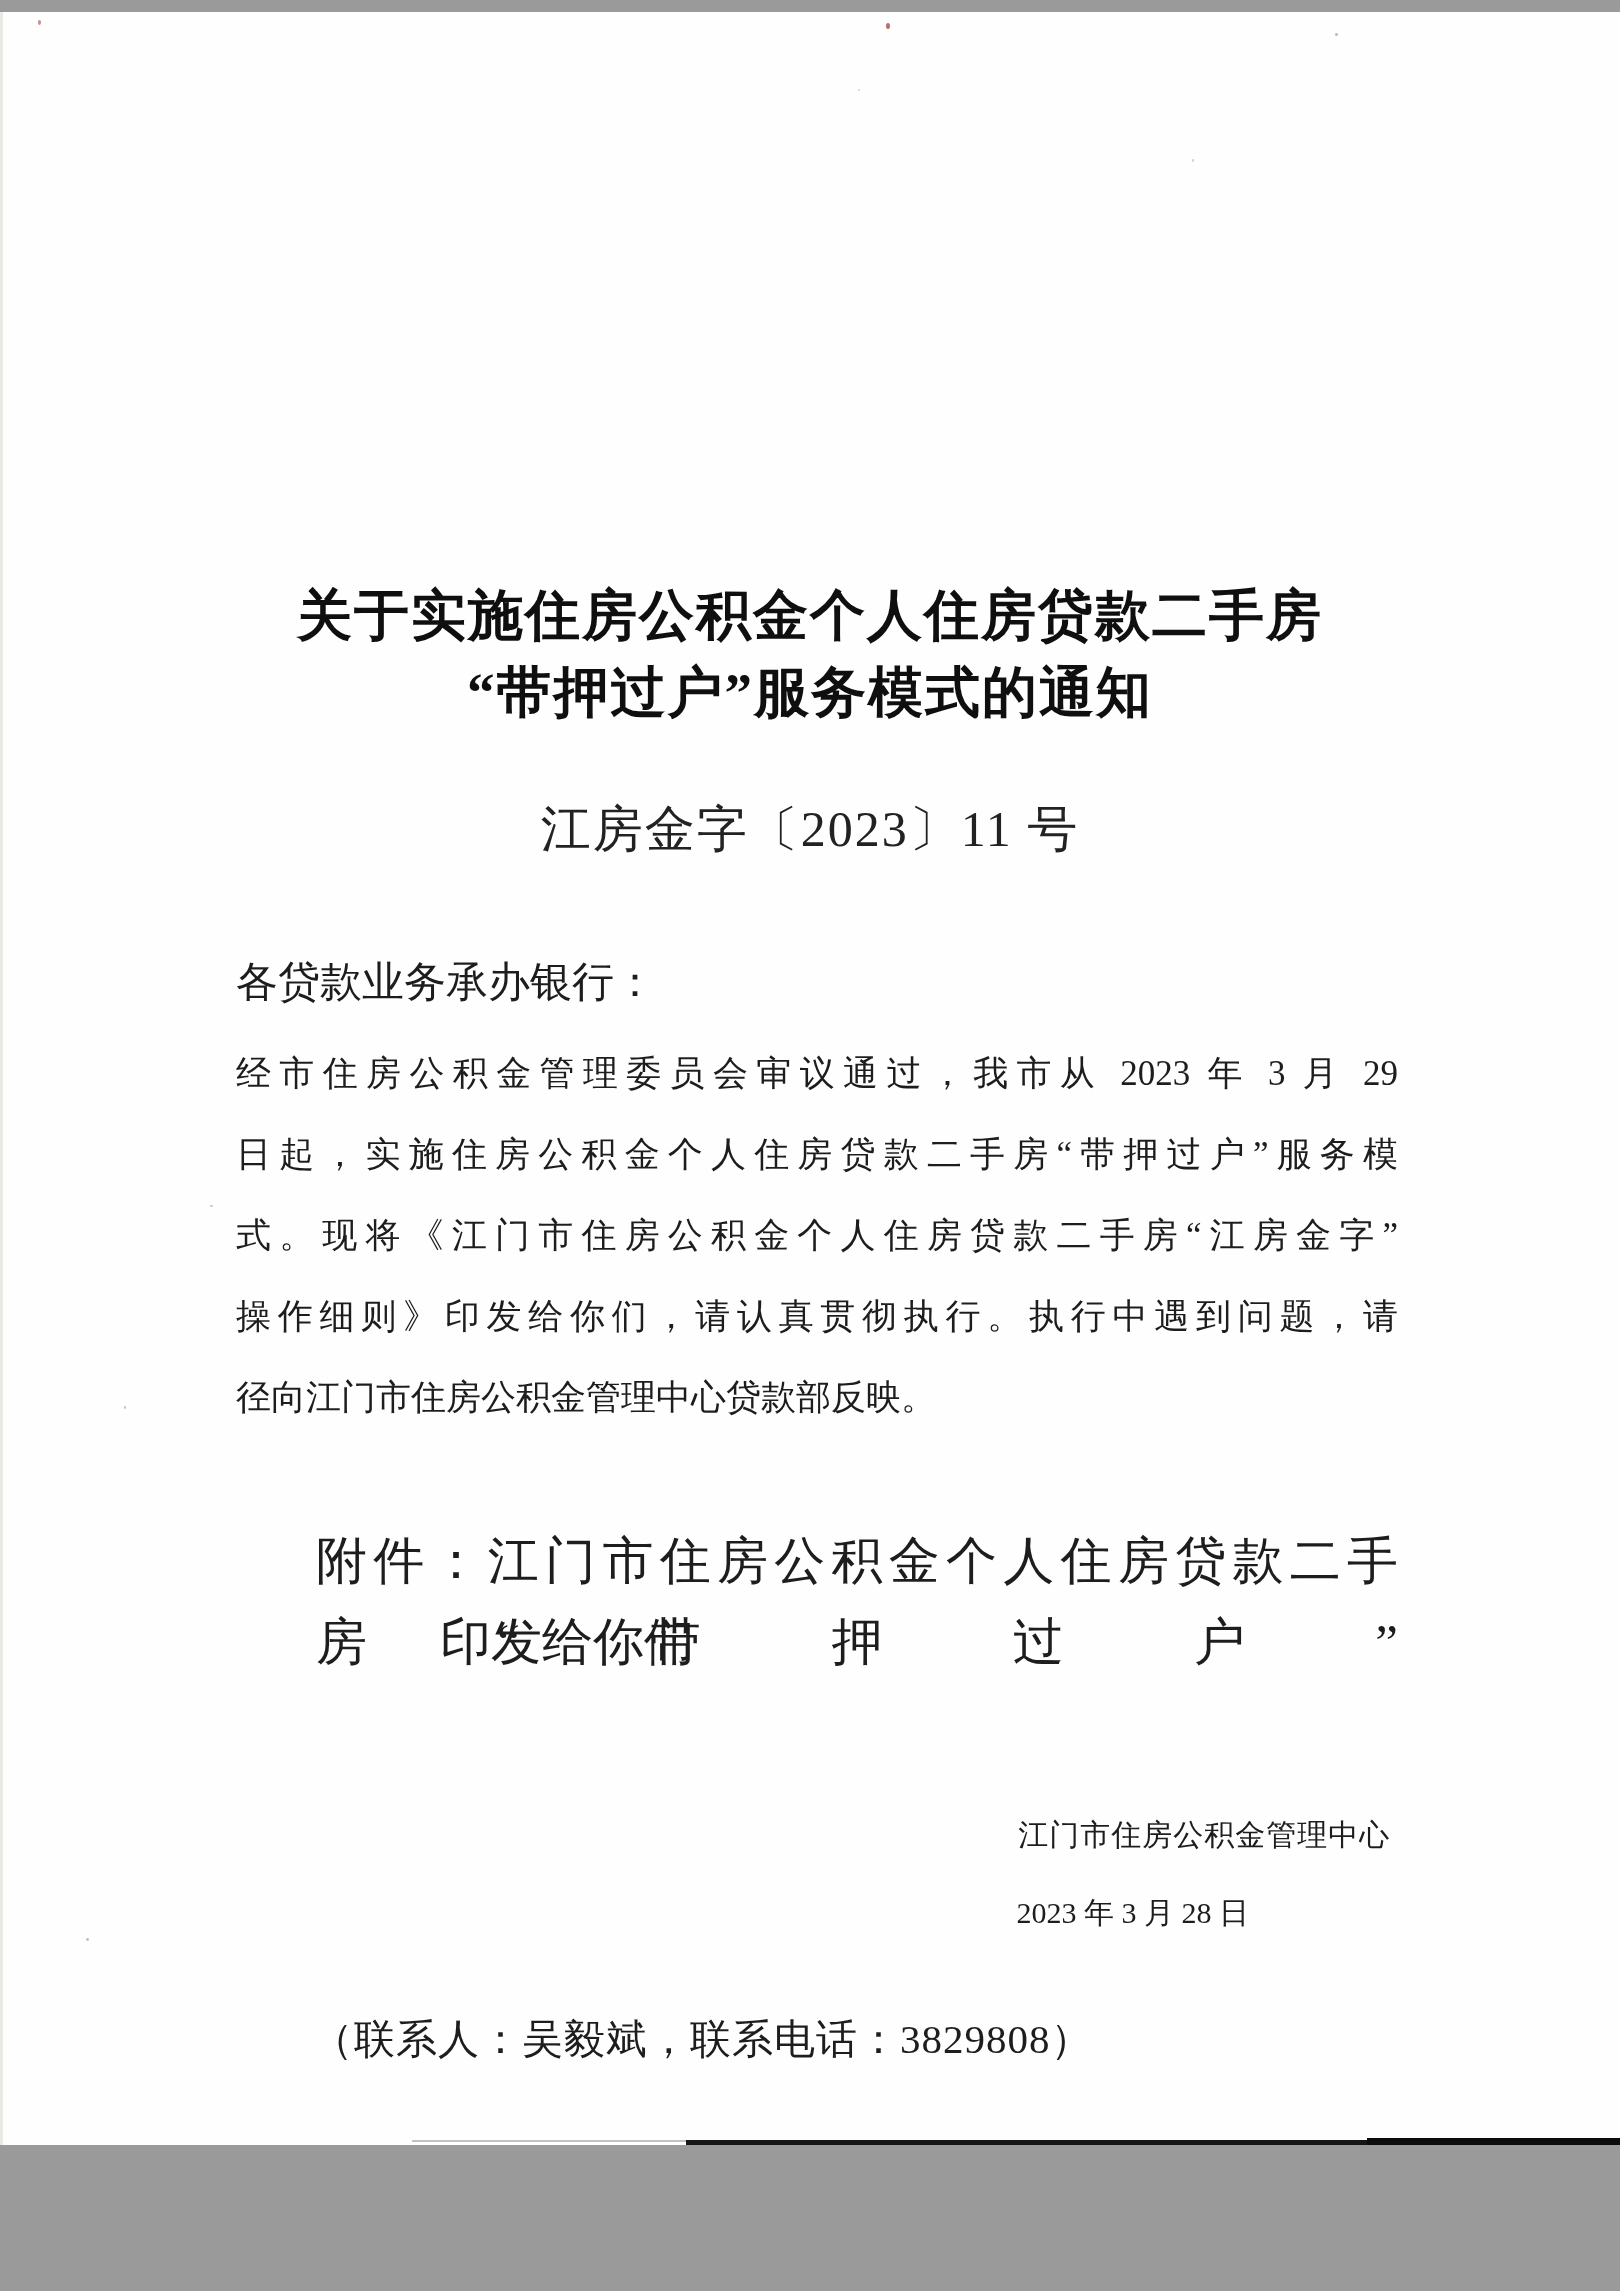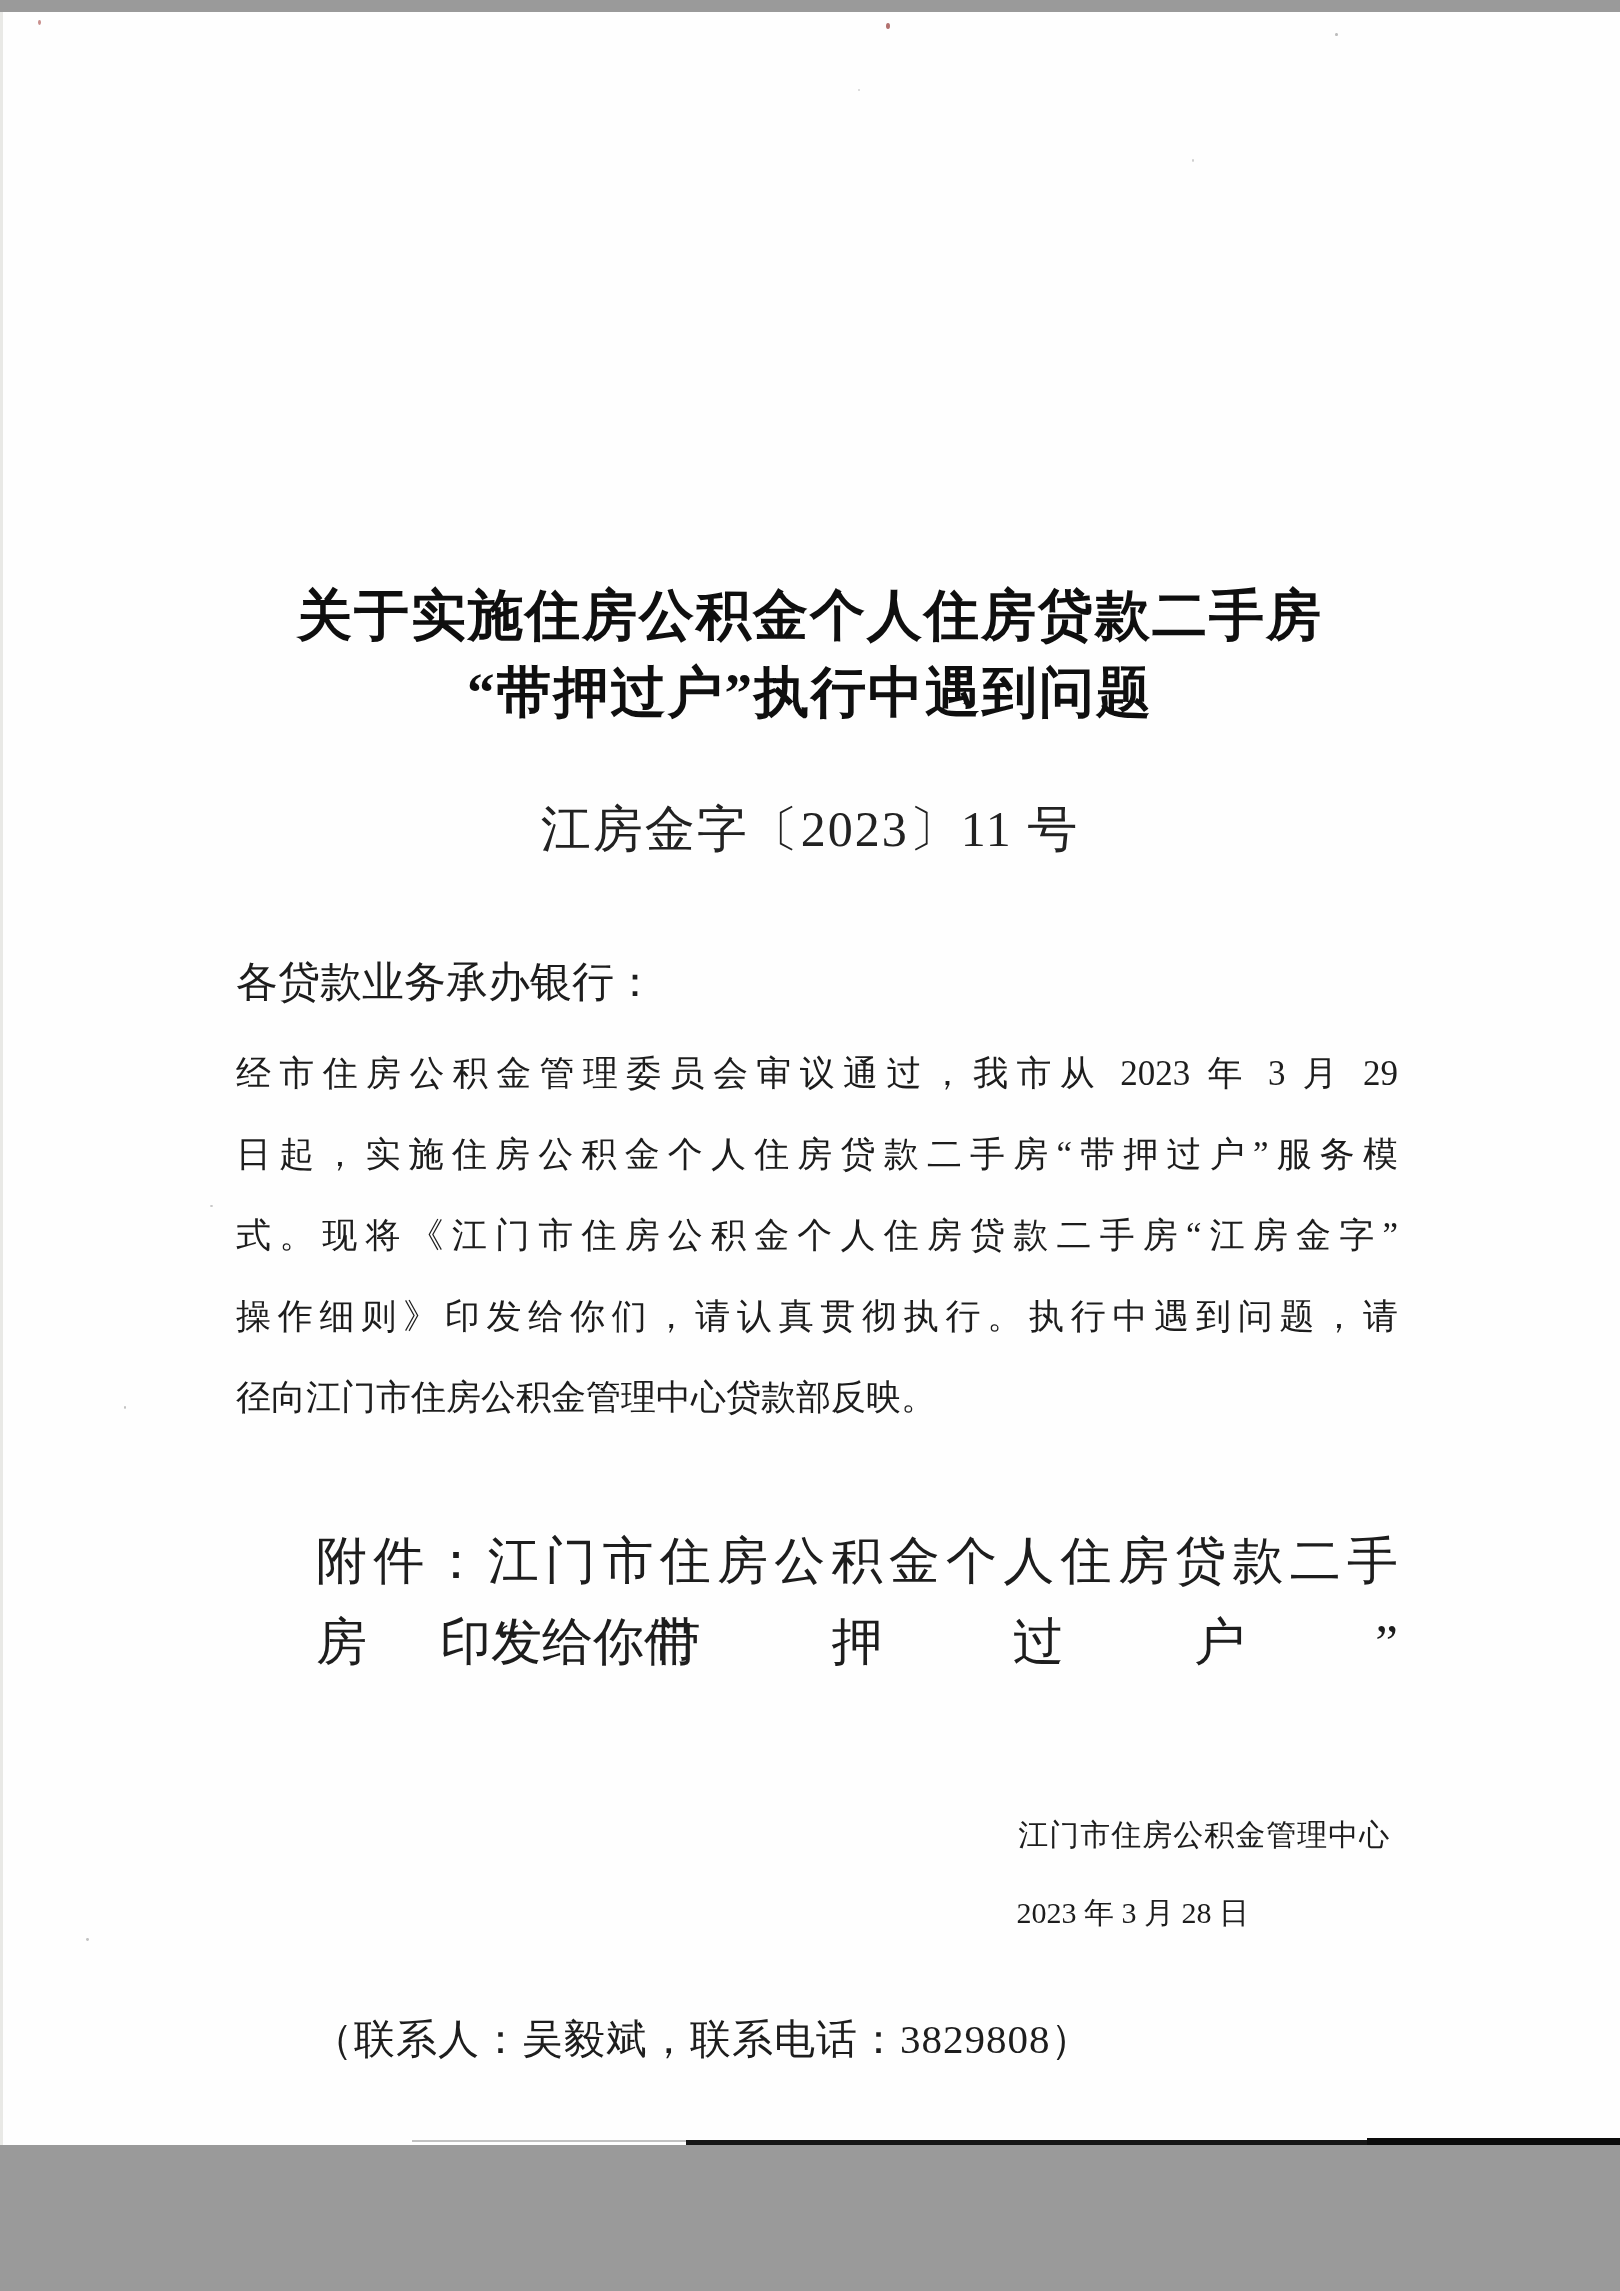--- a/index.html
+++ b/index.html
@@ -79,21 +79,21 @@
 </style>
 </head>
 <body>
 
 <div class="page">
 
   <div class="edge-left"></div>
 
   <div class="title">
     <div>关于实施住房公积金个人住房贷款二手房</div>
-    <div>“带押过户”执行中遇到问题</div>
+    <div>“带押过户”服务模式的通知</div>
   </div>
 
   <div class="docnum">江房金字〔2023〕11 号</div>
 
   <div class="salutation">各贷款业务承办银行：</div>
 
   <div class="bodypara">
     <div class="bl just">经市住房公积金管理委员会审议通过，我市从 2023 年 3 月 29</div>
     <div class="bl just">日起，实施住房公积金个人住房贷款二手房“带押过户”服务模</div>
     <div class="bl just">式。现将《江门市住房公积金个人住房贷款二手房“江房金字”</div>

